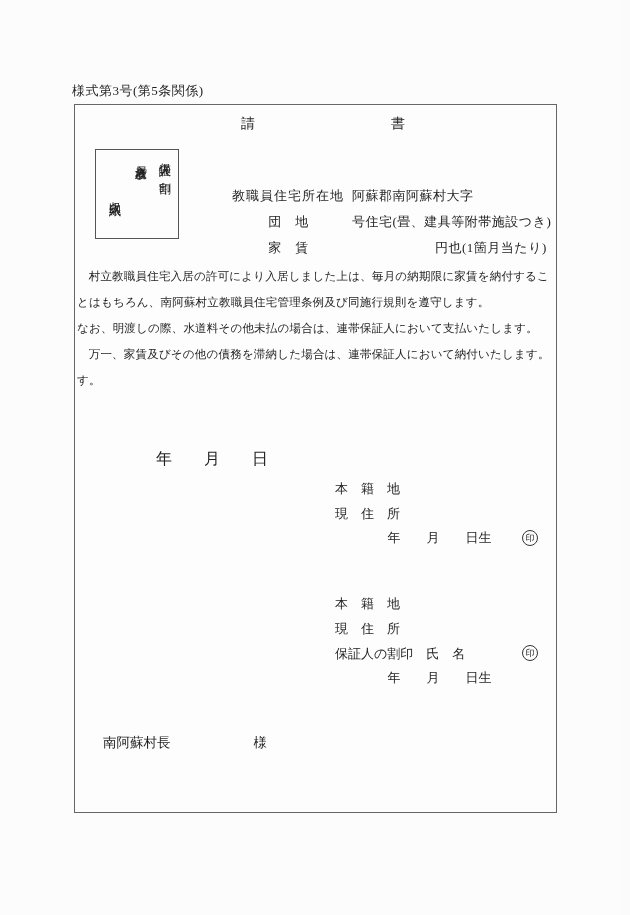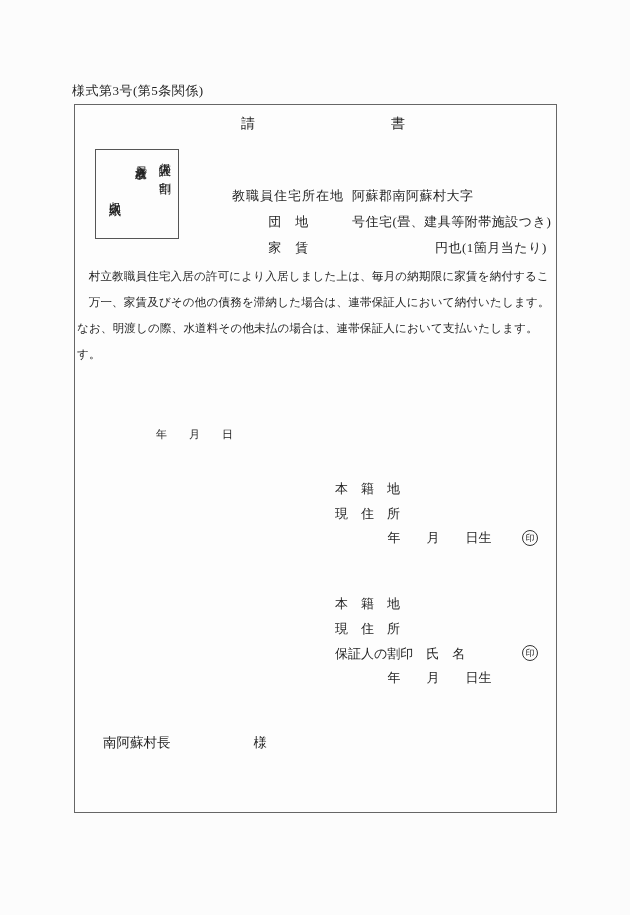--- a/index.html
+++ b/index.html
@@ -70,22 +70,22 @@
   .body-text {
     position: absolute;
     left: 2px; top: 158px;
     width: 466px;
     font-size: 11.5px;
   }
   .body-line { height: 26px; line-height: 26px; white-space: pre; letter-spacing: 0.2px; }
   
   .date-line {
     position: absolute;
-    left: 81px; top: 322px;
-    font-size: 11px;
+    left: 81px; top: 344px;
+    font-size: 16px;
     white-space: pre;
   }
   
   .party-block {
     position: absolute;
     left: 228px; right: 12px;
     font-size: 13px;
     margin-left: 32px;
   }
   .party-block.resident { top: 371px; }
@@ -138,22 +138,23 @@
       <div class="info-row">
         <span class="info-label">団　地</span><span class="info-value">号住宅(畳、建具等附帯施設つき)</span>
       </div>
       <div class="info-row">
         <span class="info-label">家　賃</span><span class="info-value">円也(1箇月当たり)</span>
       </div>
     </div>
 
     <div class="body-text">
       <div class="body-line">　村立教職員住宅入居の許可により入居しました上は、毎月の納期限に家賃を納付するこ</div>
+      <div class="body-line">とはもちろん、南阿蘇村立教職員住宅管理条例及び同施行規則を遵守します。</div>
+      <div class="body-line">なお、明渡しの際、水道料その他未払の場合は、連帯保証人において支払いたします。</div>
       <div class="body-line">　万一、家賃及びその他の債務を滞納した場合は、連帯保証人において納付いたします。</div>
-      <div class="body-line">なお、明渡しの際、水道料その他未払の場合は、連帯保証人において支払いたします。</div>
       <div class="body-line">す。</div>
     </div>
 
     <div class="date-line">年　　月　　日</div>
 
     <div class="party-block resident">
       <div class="p-row">本　籍　地</div>
       <div class="p-row">現　住　所</div>
       <span class="seal">
           <i>印</i>

